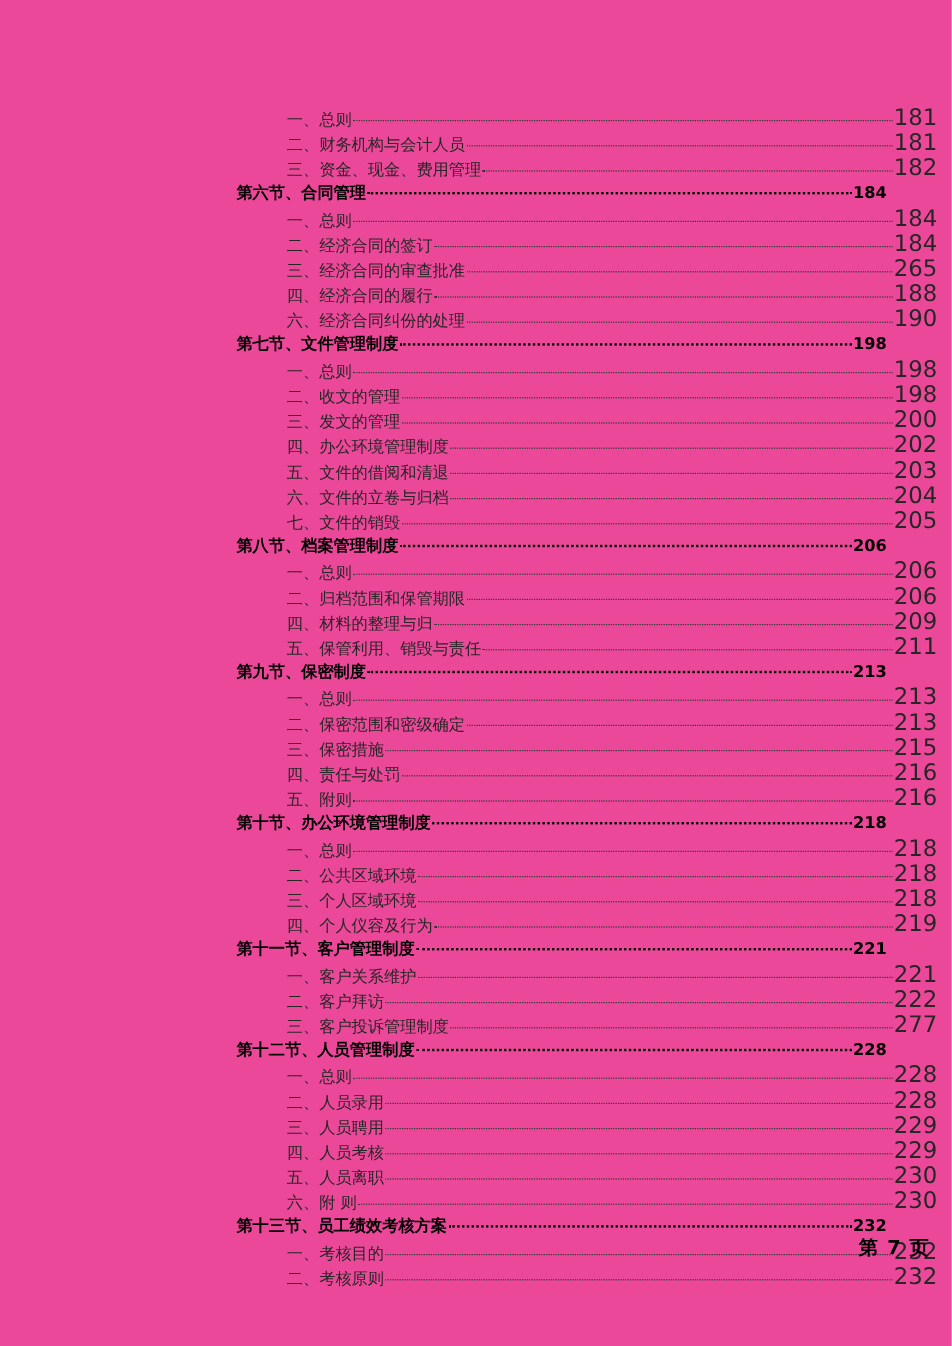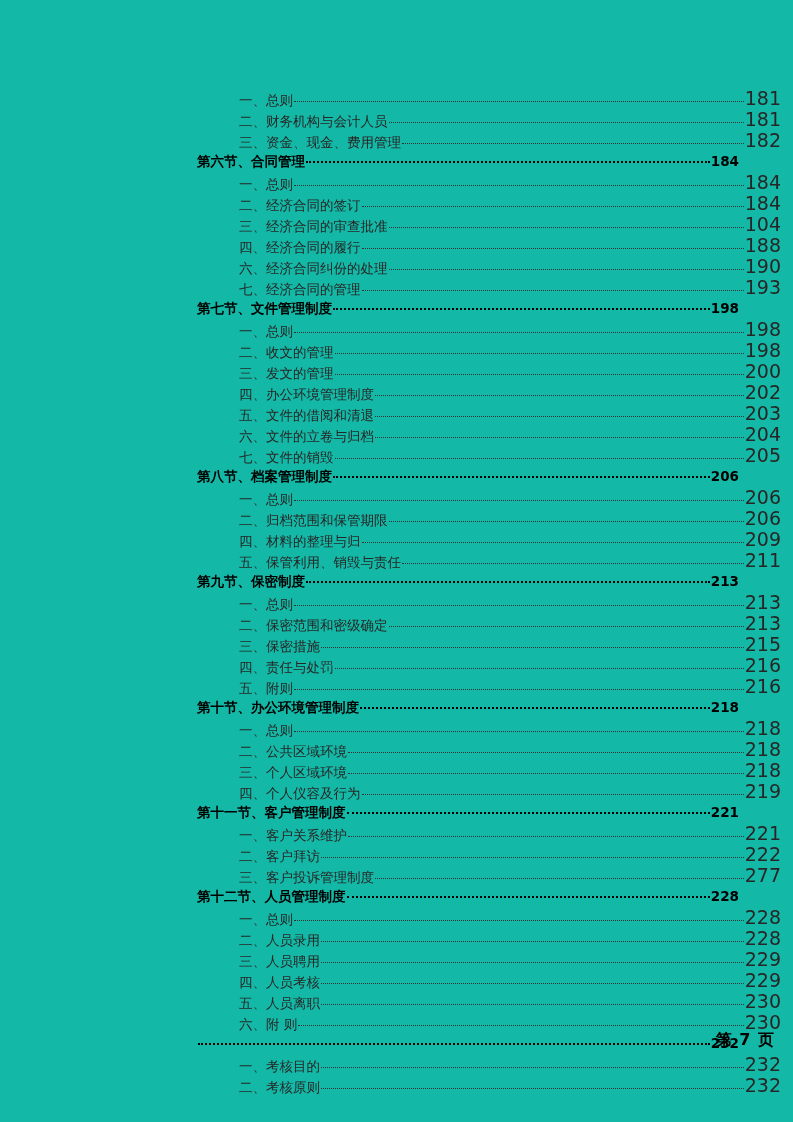--- a/index.html
+++ b/index.html
@@ -15,21 +15,21 @@
     color: #000000;
     overflow: hidden;
   }
 
   #toc-page {
     position: absolute;
     left: 0;
     top: 0;
     width: 793px;
     height: 1122px;
-    background: #14b8a6;
+    background: #ec4899;
   }
 
   #toc-list {
     position: absolute;
     left: 197px;
     top: 88px;
     width: 542px;
   }
 
   .toc-entry {
@@ -149,37 +149,32 @@
         <span class="toc-page-num">184</span>
       </div>
       <div class="toc-entry level-2">
         <span class="toc-title">二、经济合同的签订</span>
         <span class="toc-leader"></span>
         <span class="toc-page-num">184</span>
       </div>
       <div class="toc-entry level-2">
         <span class="toc-title">三、经济合同的审查批准</span>
         <span class="toc-leader"></span>
-        <span class="toc-page-num">104</span>
+        <span class="toc-page-num">265</span>
       </div>
       <div class="toc-entry level-2">
         <span class="toc-title">四、经济合同的履行</span>
         <span class="toc-leader"></span>
         <span class="toc-page-num">188</span>
       </div>
       <div class="toc-entry level-2">
         <span class="toc-title">六、经济合同纠份的处理</span>
         <span class="toc-leader"></span>
         <span class="toc-page-num">190</span>
       </div>
-      <div class="toc-entry level-2">
-        <span class="toc-title">七、经济合同的管理</span>
-        <span class="toc-leader"></span>
-        <span class="toc-page-num">193</span>
-      </div>
       <div class="toc-entry level-1">
         <span class="toc-title">第七节、文件管理制度</span>
         <span class="toc-leader"></span>
         <span class="toc-page-num">198</span>
       </div>
       <div class="toc-entry level-2">
         <span class="toc-title">一、总则</span>
         <span class="toc-leader"></span>
         <span class="toc-page-num">198</span>
       </div>
@@ -342,20 +337,21 @@
         <span class="toc-title">五、人员离职</span>
         <span class="toc-leader"></span>
         <span class="toc-page-num">230</span>
       </div>
       <div class="toc-entry level-2">
         <span class="toc-title">六、附  则</span>
         <span class="toc-leader"></span>
         <span class="toc-page-num">230</span>
       </div>
       <div class="toc-entry level-1">
+        <span class="toc-title">第十三节、员工绩效考核方案</span>
         <span class="toc-leader"></span>
         <span class="toc-page-num">232</span>
       </div>
       <div class="toc-entry level-2">
         <span class="toc-title">一、考核目的</span>
         <span class="toc-leader"></span>
         <span class="toc-page-num">232</span>
       </div>
       <div class="toc-entry level-2">
         <span class="toc-title">二、考核原则</span>

